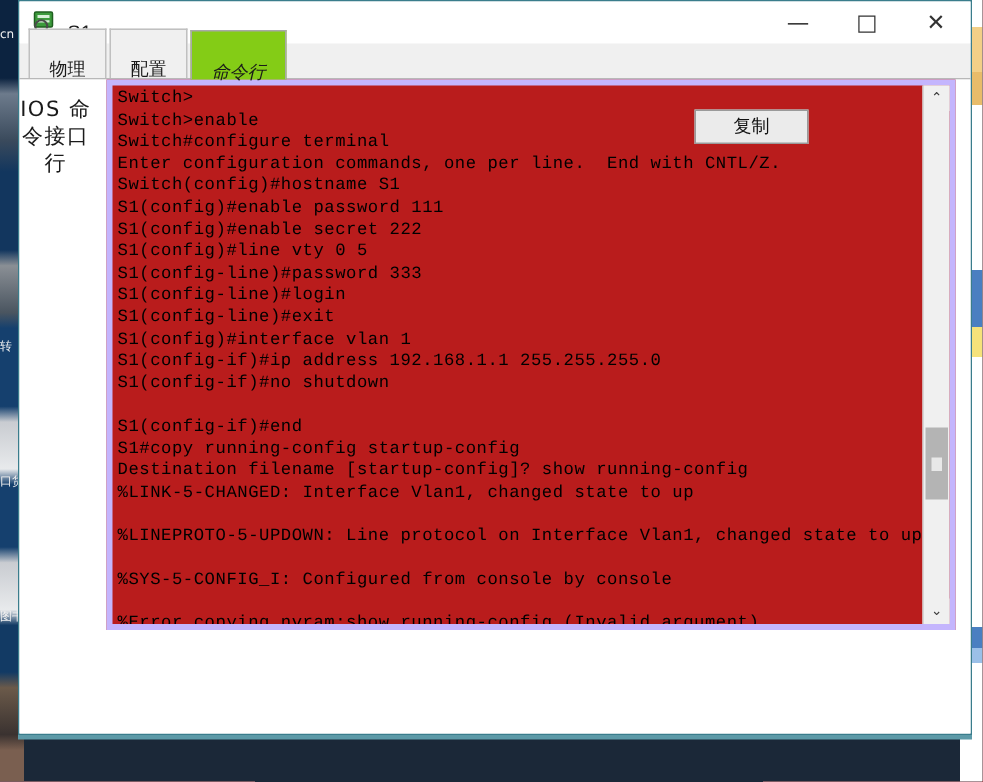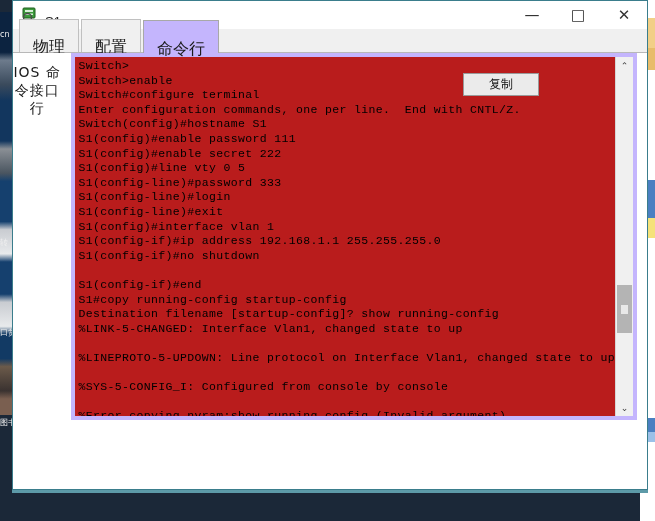--- a/index.html
+++ b/index.html
@@ -18,23 +18,23 @@
   #desktop {
     position: absolute;
     left: 0; top: 0;
     width: 655px;
     height: 521px;
     background: #1b2838;
     overflow: hidden;
   }
   .desk-strip {
     position: absolute;
-    left: 0; top: 12px;
+    left: 0; top: 0;
     width: 16px;
-    height: 403px;
+    height: 521px;
     background: linear-gradient(180deg,
       #0c2340 0%, #0c2340 10%,
       #6d7b8c 12%, #3a4a5c 18%,
       #12365e 22%, #12365e 32%,
       #8a8f95 34%, #4a5560 40%,
       #15406e 42%, #15406e 52%,
       #c9ccd1 54%, #e8eaec 60%,
       #15406e 62%, #15406e 70%,
       #c9ccd1 72%, #e8eaec 78%,
       #123a64 80%, #123a64 86%,
@@ -129,38 +129,39 @@
     display: flex;
     align-items: flex-end;
     padding-left: 6px;
     box-sizing: border-box;
     position: relative;
   }
   .tab {
     height: 22px;
     line-height: 21px;
     padding: 16px 13px;
-    font-size: 16px;
+    font-size: 12px;
     color: #1a1a1a;
     background: #f0f0f0;
     border: 1px solid #c0c0c0;
     border-bottom: none;
     margin-right: 2px;
     box-sizing: border-box;
     font-family: "DejaVu Sans", sans-serif;
     white-space: nowrap;
   }
   .tab.active {
-    background: #c4b5fd;
+    background: #84cc16;
     border-color: #a8a8a8;
     height: 24px;
     line-height: 23px;
     position: relative;
     z-index: 2;
     margin-bottom: -1px;
+    font-style: italic;
   }
 
   
   #body {
     flex: 1 1 auto;
     background: #ffffff;
     position: relative;
     display: flex;
     flex-direction: row;
     border-top: none;

